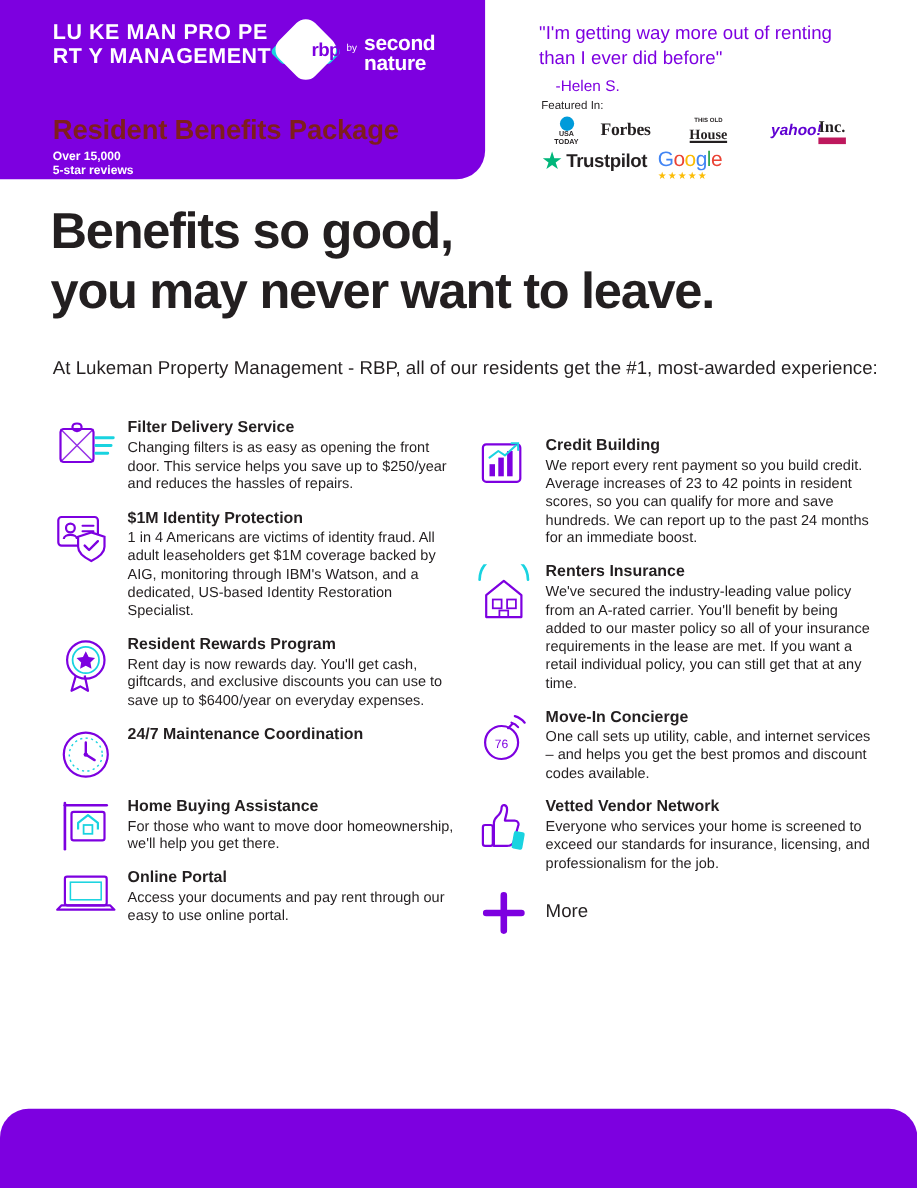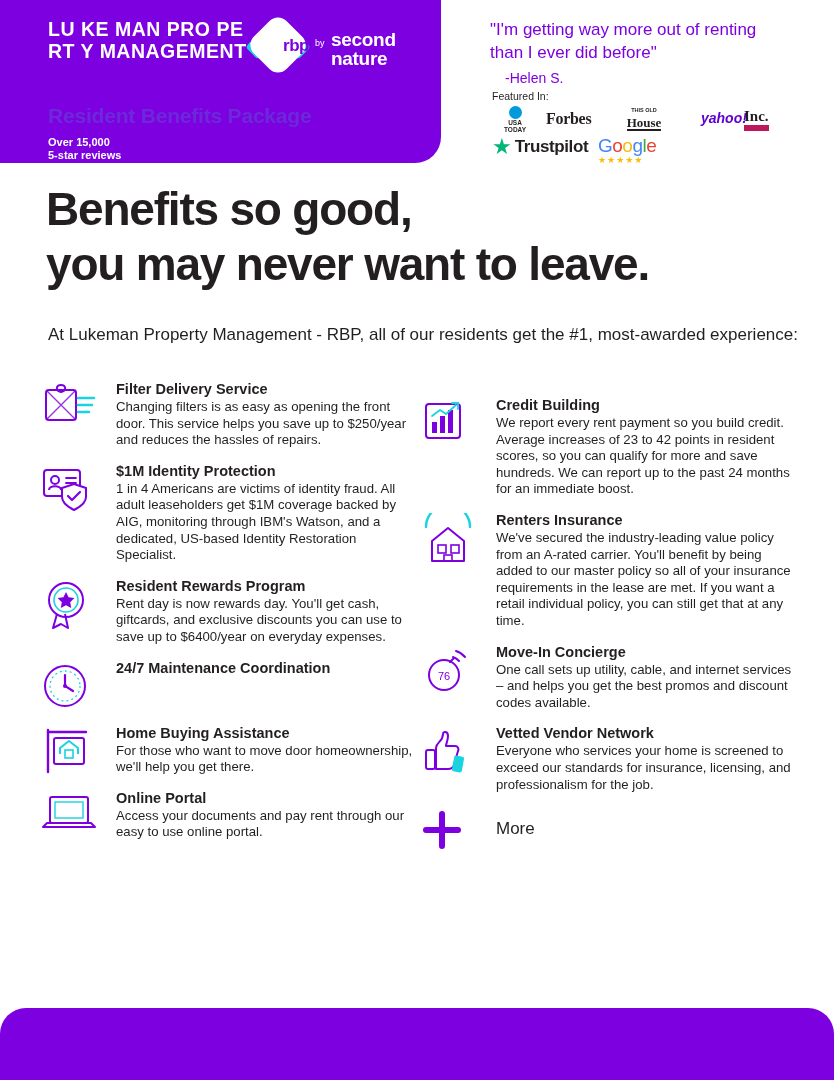--- a/index.html
+++ b/index.html
@@ -94,22 +94,22 @@
     left: 84px; top: 10px;
     color: #ffffff;
     font-size: 19px;
     font-weight: bold;
     line-height: 19px;
     letter-spacing: -0.3px;
   }
   .rbp-title {
     position: absolute;
     left: 48px; top: 104px;
-    color: #6d28d9;
-    font-size: 21px;
+    color: #7f1d1d;
+    font-size: 25px;
     font-weight: bold;
     letter-spacing: -0.2px;
   }
   .reviews {
     position: absolute;
     left: 48px; top: 136px;
     color: #ffffff;
     font-size: 11px;
     font-weight: bold;
     line-height: 13px;
@@ -242,20 +242,21 @@
   .benefit {
     position: relative;
     display: flex;
     margin-bottom: 13px;
   }
   .benefit-icon {
     width: 76px;
     min-width: 76px;
     padding-top: 2px;
     display: flex;
+    justify-content: center;
     align-items: flex-start;
   }
   .benefit-body { flex: 1; padding-right: 4px; }
   .benefit-title {
     font-size: 14.5px;
     font-weight: bold;
     color: #231f20;
     line-height: 18px;
     margin-bottom: 1px;
   }

